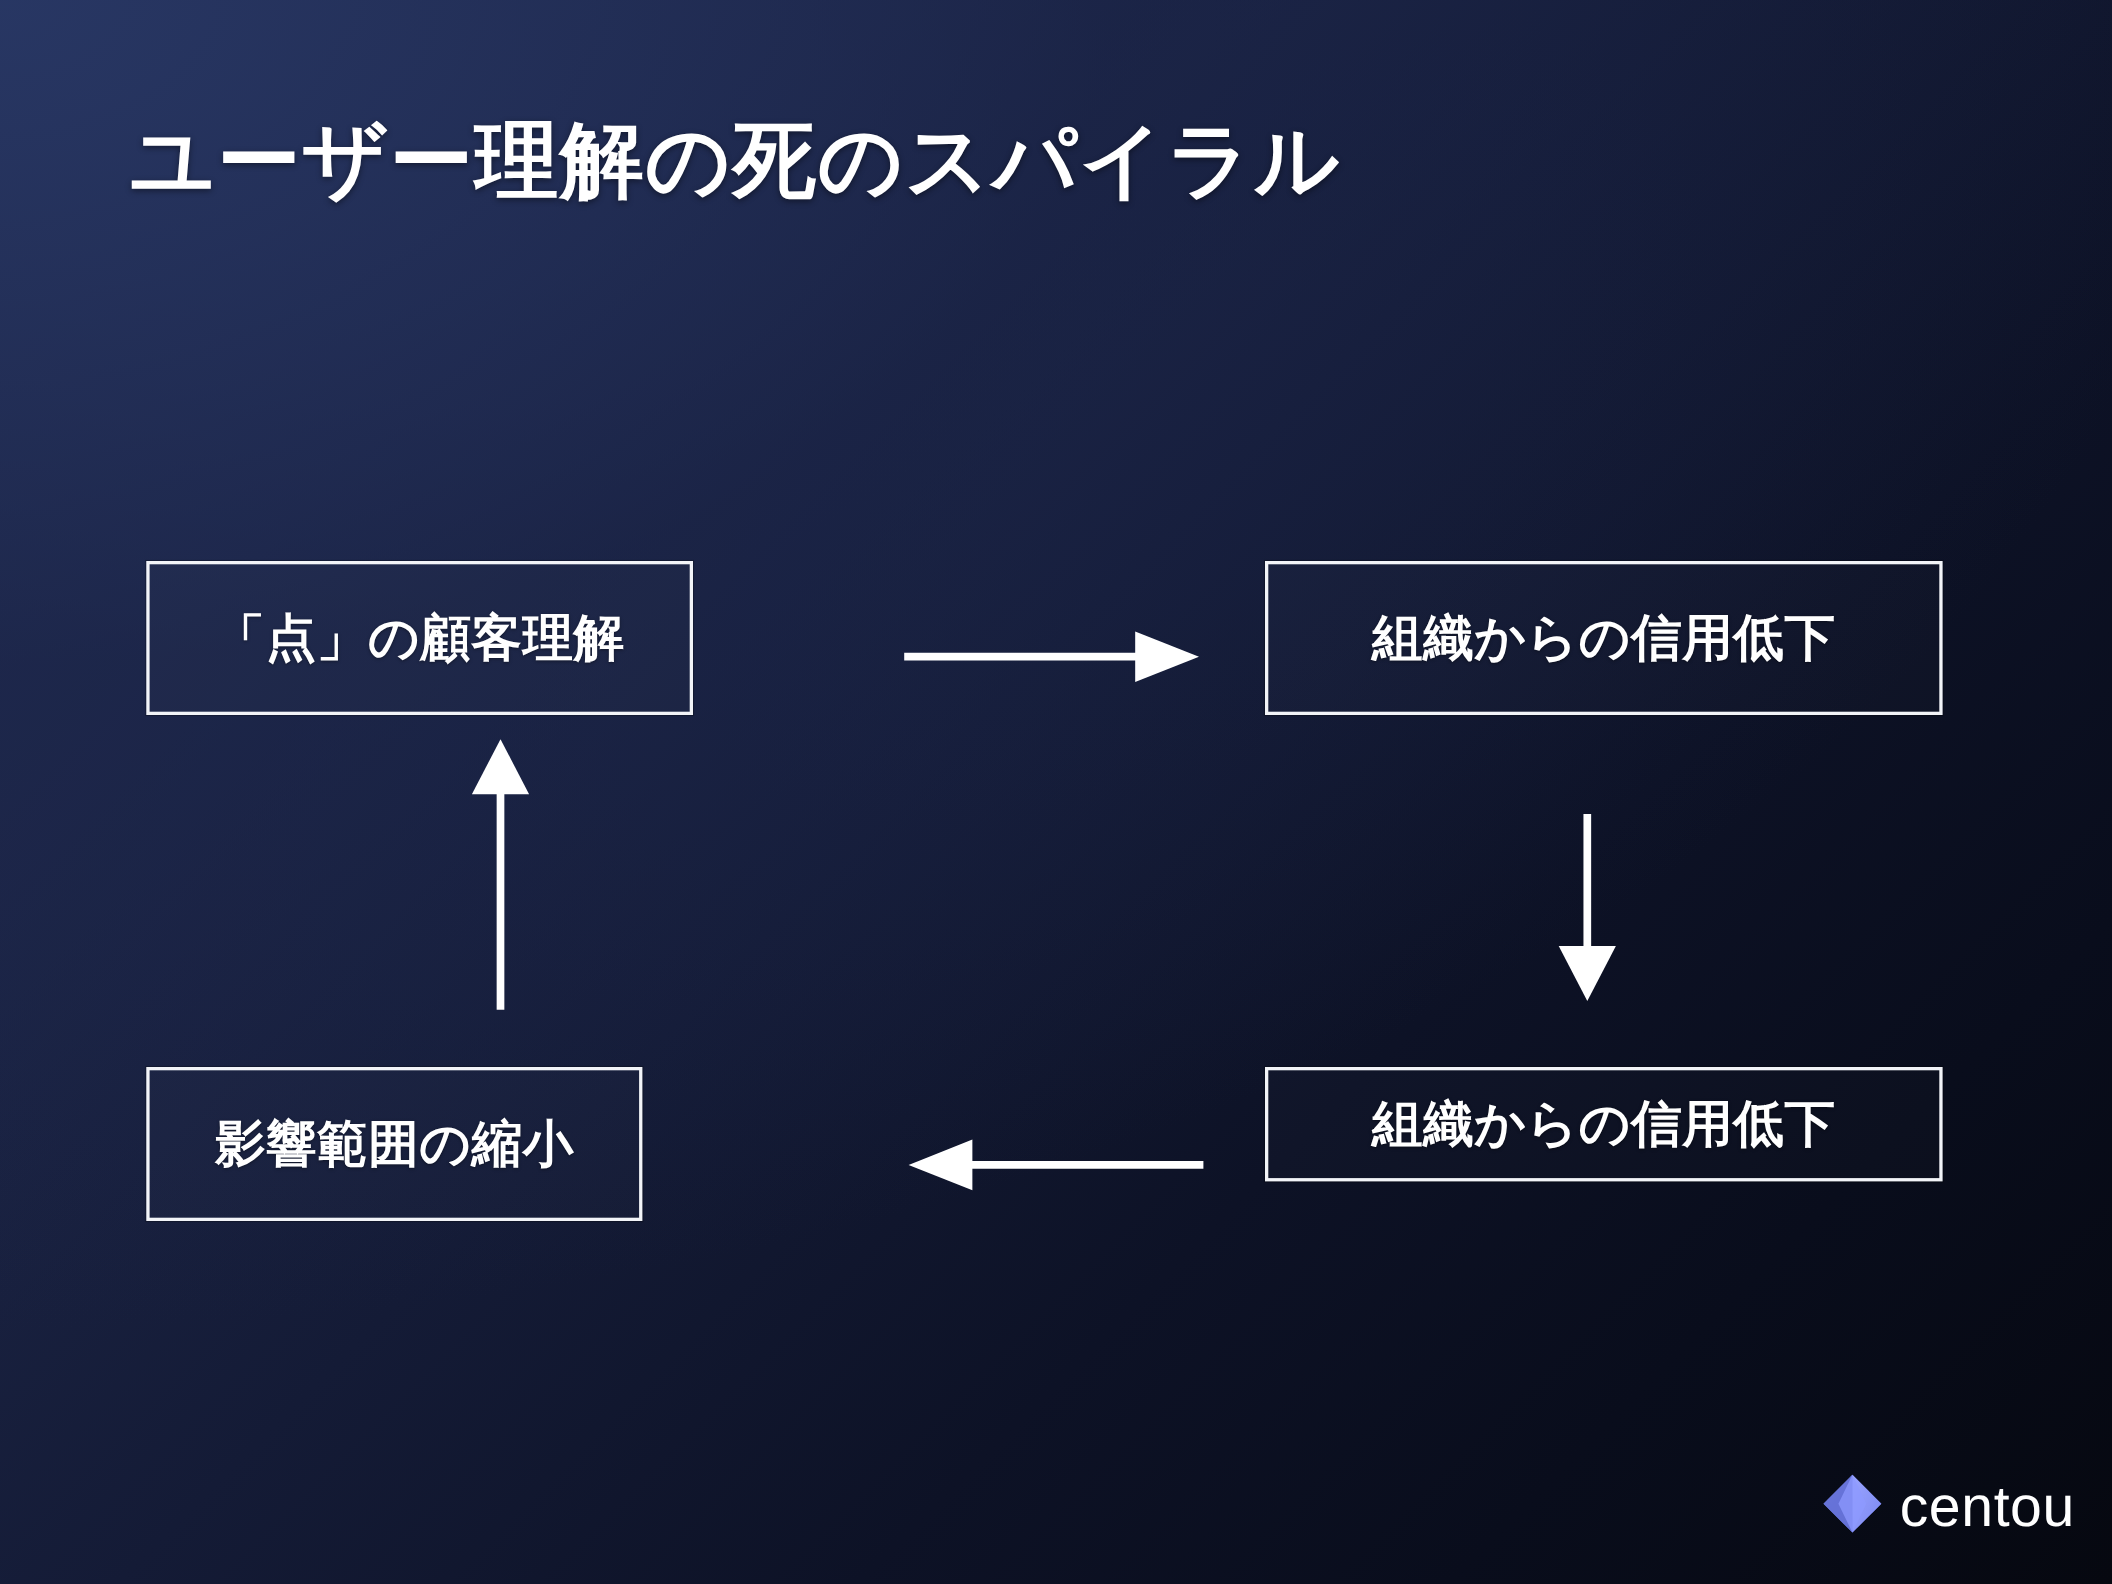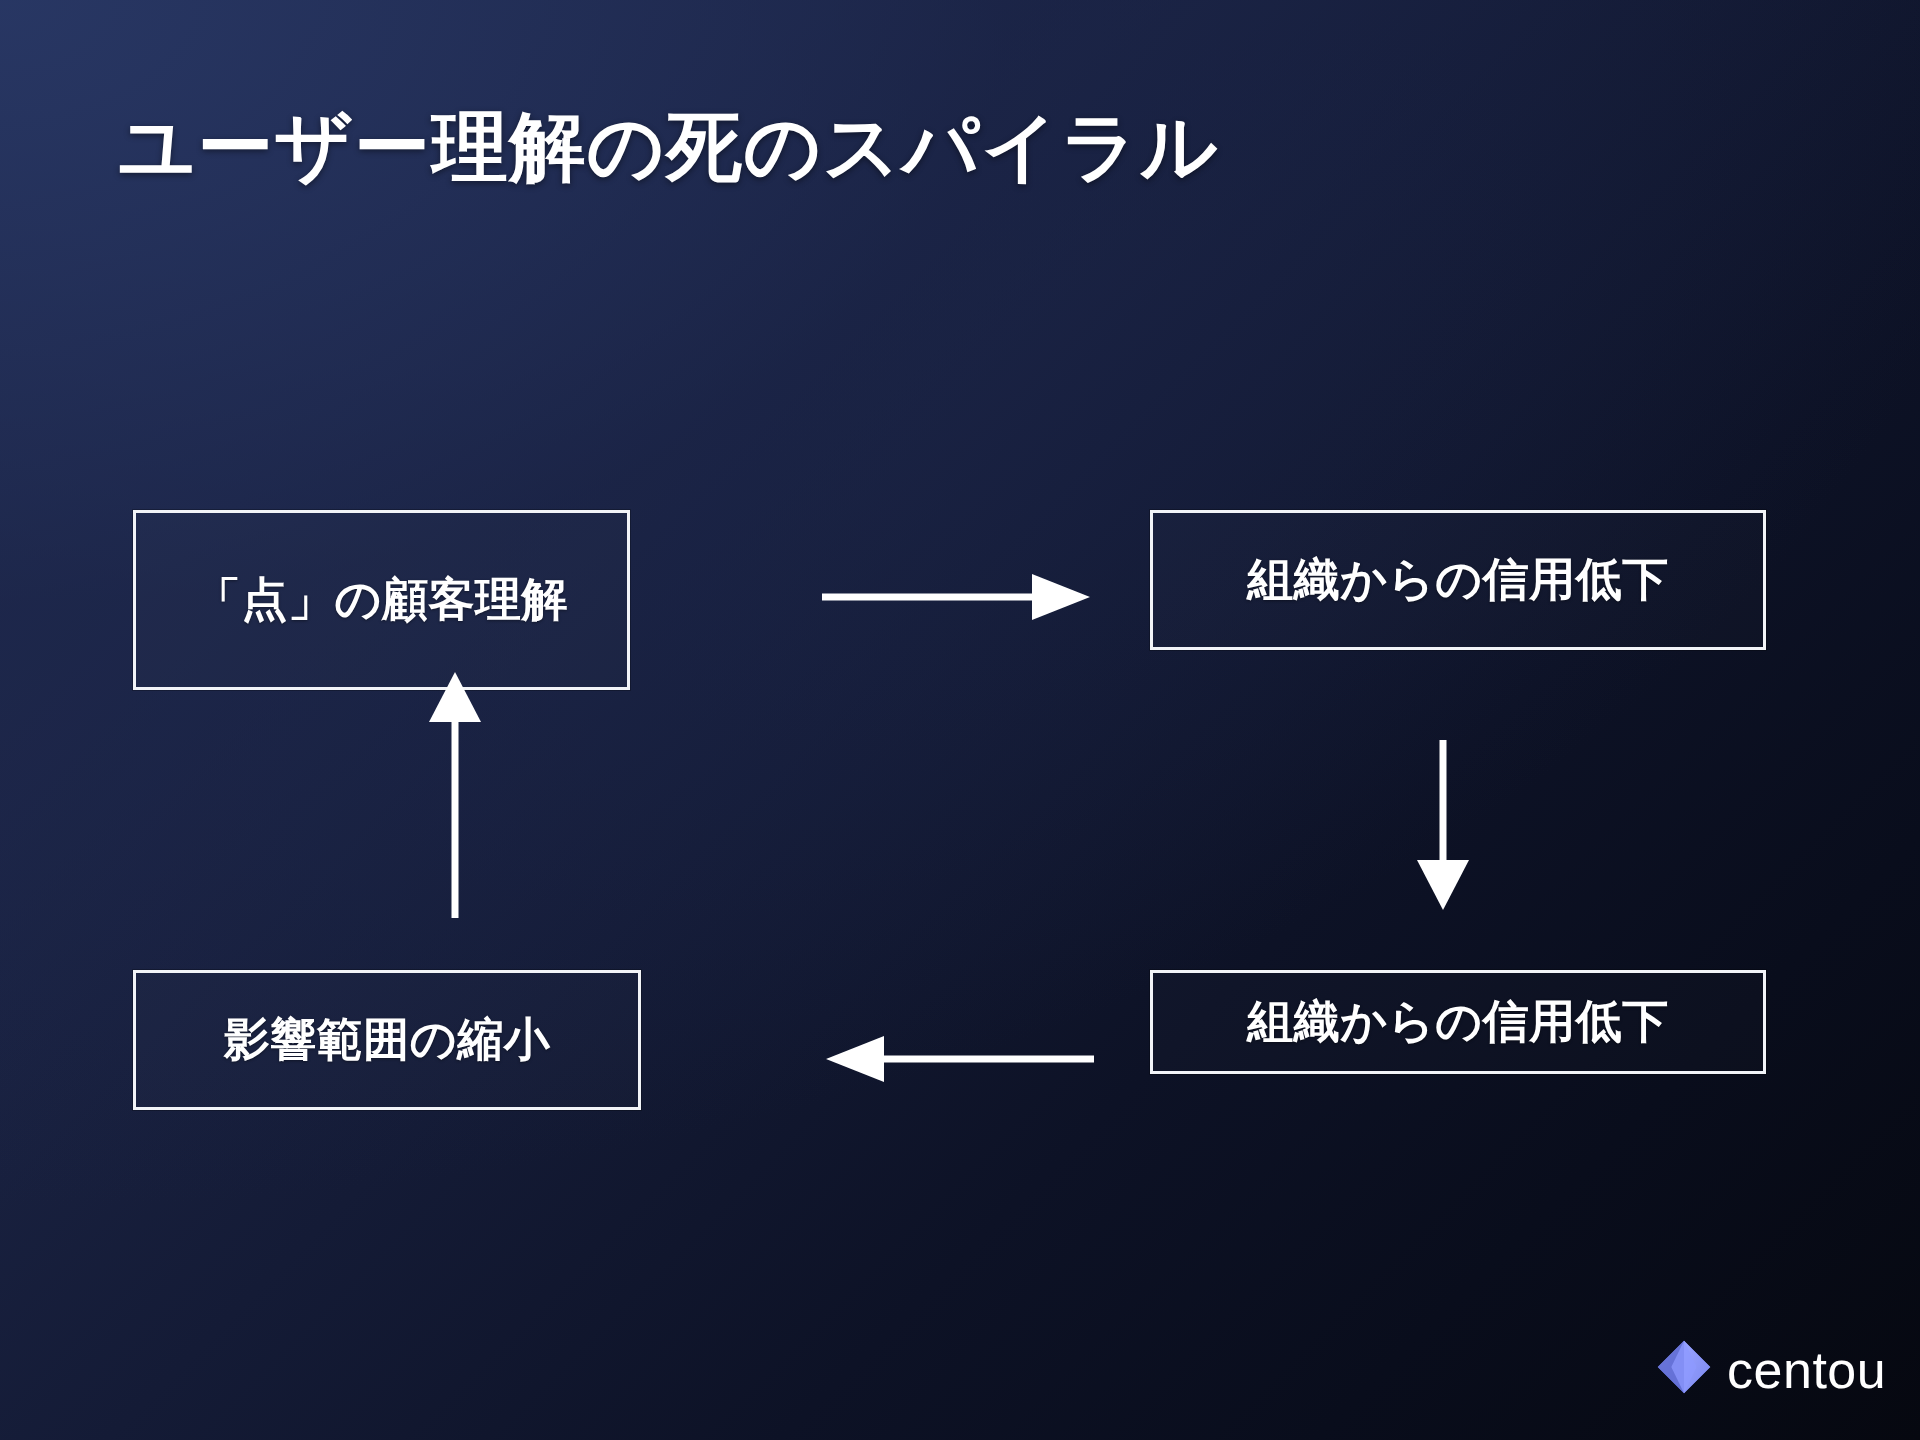--- a/index.html
+++ b/index.html
@@ -45,23 +45,23 @@
   }
   .node-label {
     font-size: 46px;
     font-weight: 700;
     color: #ffffff;
     white-space: nowrap;
     letter-spacing: 0.01em;
     text-shadow: 0 1px 3px rgba(0,0,0,0.4);
   }
 
-  #node-point-understanding { left: 133px;  top: 510px;  width: 497px;  height: 180px; }
+  #node-point-understanding { left: 133px;  top: 510px;  width: 497px;  height: 140px; }
   #node-no-results          { left: 1150px; top: 510px;  width: 616px;  height: 140px; }
-  #node-scope-shrink        { left: 133px;  top: 970px;  width: 508px;  height: 140px; }
+  #node-scope-shrink        { left: 133px;  top: 970px;  width: 451px;  height: 140px; }
   #node-trust-decline       { left: 1150px; top: 970px;  width: 616px;  height: 104px; }
 
   
   .arrow { position: absolute; }
   #arrow-top    { left: 818px;  top: 556px;  width: 280px; height: 80px; }
   #arrow-right  { left: 1398px; top: 660px;  width: 90px;  height: 262px; }
   #arrow-bottom { left: 818px;  top: 1018px; width: 280px; height: 80px; }
   #arrow-left   { left: 410px;  top: 660px;  width: 90px;  height: 262px; }
 
   

